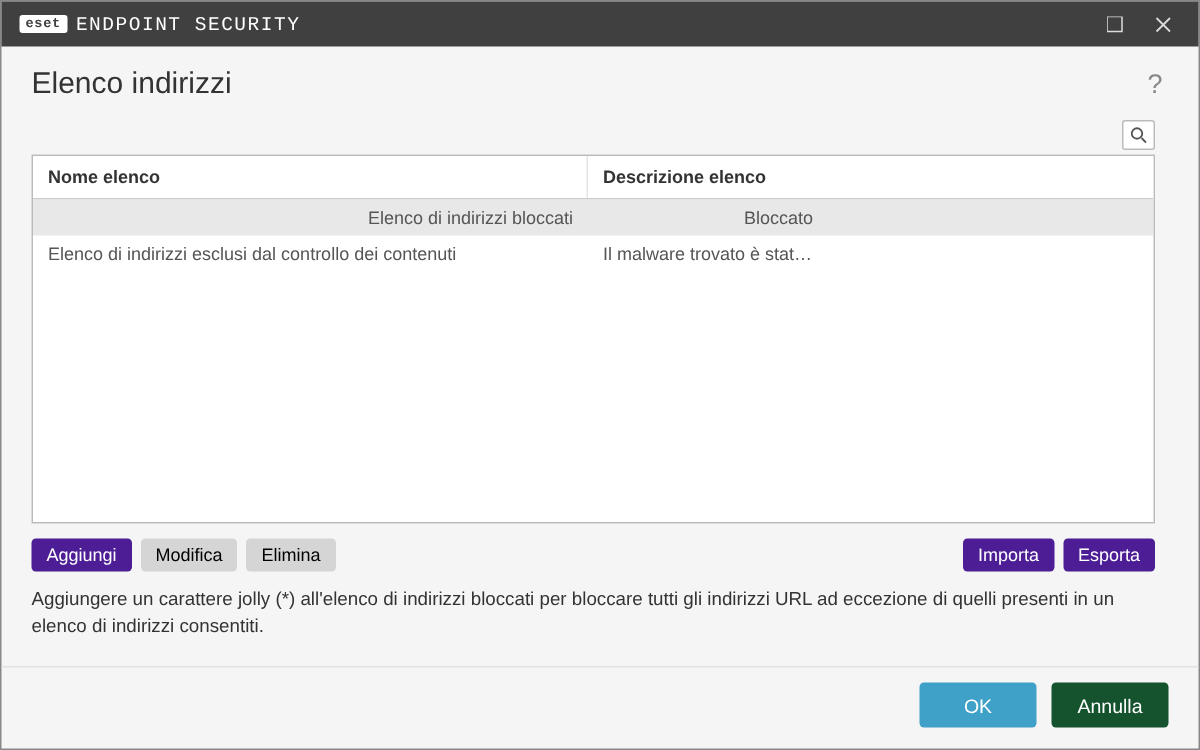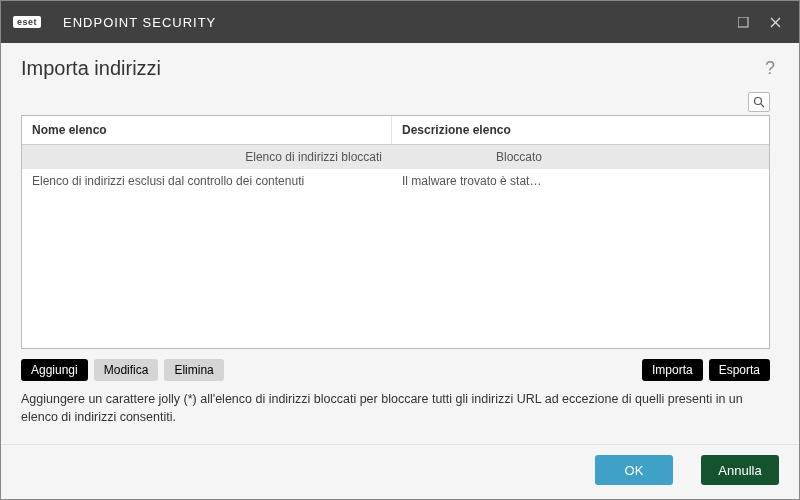--- a/index.html
+++ b/index.html
@@ -1,20 +1,20 @@
 <!DOCTYPE html>
 <html><head>
 <meta charset="utf-8">
 <style>
   * { box-sizing: border-box; margin: 0; padding: 0; }
   html, body { width: 800px; height: 500px; overflow: hidden; font-family: "Segoe UI", Arial, sans-serif; }
   .window { width: 800px; height: 500px; background: #f5f5f5; display: flex; flex-direction: column; border: 1px solid #888; }
-  .titlebar { height: 42px; background: #404040; color: #fff; display: flex; align-items: center; padding: 0 8px 0 12px; }
+  .titlebar { height: 30px; background: #404040; color: #fff; display: flex; align-items: center; padding: 0 8px 0 12px; font-family: Liberation Mono, monospace; }
   .brand-badge { background: #fff; color: #404040; font-size: 9px; font-weight: bold; padding: 1px 4px; border-radius: 2px; letter-spacing: 0.5px; }
-  .brand-text { margin-left: 22px; font-size: 13px; letter-spacing: 1px; font-weight: 300; }
+  .brand-text { margin-left: 6px; font-size: 13px; letter-spacing: 1px; font-weight: 300; }
   .titlebar-spacer { flex: 1; }
   .titlebar-btn { width: 32px; height: 30px; display: flex; align-items: center; justify-content: center; color: #ddd; cursor: pointer; }
   .titlebar-btn svg { stroke: #ddd; }
   .header { padding: 14px 20px 12px 20px; display: flex; align-items: center; }
   .header h1 { font-size: 20px; font-weight: 400; color: #333; flex: 1; }
   .help { font-size: 18px; color: #888; cursor: pointer; padding: 0 4px; }
   .content { flex: 1; padding: 0 29px 10px 20px; display: flex; flex-direction: column; }
   .searchrow { display: flex; justify-content: flex-end; margin-bottom: 3px; }
   .searchbtn { width: 22px; height: 20px; border: 1px solid #bbb; background: #fff; display: flex; align-items: center; justify-content: center; cursor: pointer; border-radius: 2px; }
   .table { border: 1px solid #bbb; background: #fff; flex: 1; display: flex; flex-direction: column; overflow: hidden; }
@@ -23,24 +23,24 @@
   .th:last-child { border-right: none; }
   .col1 { flex: 0 0 370px; }
   .col2 { flex: 0 0 160px; }
   .col3 { flex: 1; }
   .tbody { flex: 1; overflow: auto; }
   .tr { display: flex; font-size: 12px; color: #555; }
   .tr.selected { background: #e8e8e8; text-align: right; }
   .td { padding: 5px 10px; white-space: nowrap; overflow: hidden; text-overflow: ellipsis; }
   .actionrow { display: flex; gap: 6px; padding: 10px 0 8px 0; }
   .actionrow .spacer { flex: 1; }
-  .btn-sm { background: #000000; color: #fff; border: none; font-size: 12px; padding: 4px 10px; border-radius: 3px; cursor: pointer; }
+  .btn-sm { background: #4c1d95; color: #fff; border: none; font-size: 12px; padding: 4px 10px; border-radius: 3px; cursor: pointer; }
   .btn-sm.disabled { background: #d5d5d5; color: #000000; cursor: default; }
   .hint { font-size: 12.5px; color: #333; line-height: 1.4; padding: 2px 0 8px 0; }
-  .footer { padding: 10px 20px 14px 20px; display: flex; justify-content: flex-end; gap: 28px; border-top: 1px solid #e2e2e2; }
+  .footer { padding: 10px 20px 14px 20px; display: flex; justify-content: flex-end; gap: 10px; border-top: 1px solid #e2e2e2; }
   .btn { min-width: 78px; height: 30px; font-size: 13px; border: none; border-radius: 3px; cursor: pointer; }
   .btn-primary { background: #3fa0c8; color: #fff; }
   .btn-secondary { background: #14532d; color: #fff; }
 </style>
 </head>
 <body>
 
 <div class="window">
 
   <div class="titlebar">
@@ -54,21 +54,21 @@
     </div>
     <div class="titlebar-btn">
       <svg width="11" height="11">
           <line x1="1" y1="1" x2="10" y2="10" stroke-width="1.2"></line>
           <line x1="10" y1="1" x2="1" y2="10" stroke-width="1.2"></line>
         </svg>
     </div>
   </div>
 
   <div class="header">
-    <h1>Importa indirizzi</h1>
+    <h1>Elenco indirizzi</h1>
     <span class="help">?</span>
   </div>
 
   <div class="content">
 
     <div class="searchrow">
       <div class="searchbtn">
         <svg width="12" height="12">
             <circle cx="5" cy="5" r="3.5" fill="none" stroke="#555" stroke-width="1.2"></circle>
             <line x1="8" y1="8" x2="11" y2="11" stroke="#555" stroke-width="1.2"></line>

